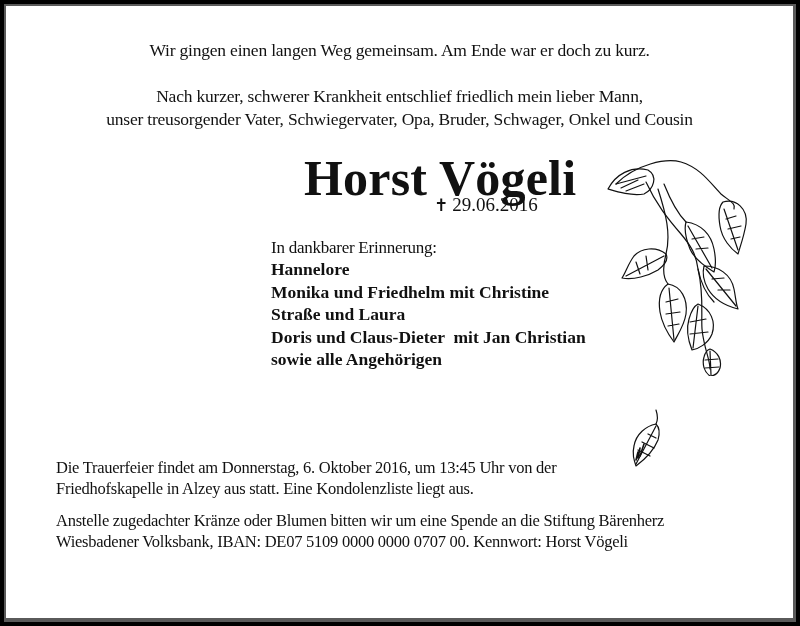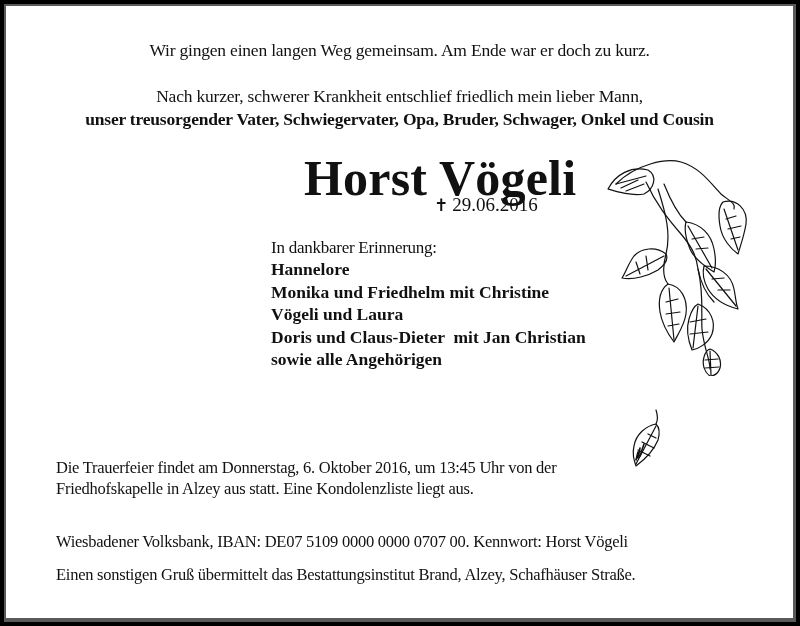--- a/index.html
+++ b/index.html
@@ -34,45 +34,45 @@
 
 <div class="frame">
   <div class="frame-gray"></div>
 </div>
 
 <div class="paper">
 
   <div class="t center intro" style="top:34px;">Wir gingen einen langen Weg gemeinsam. Am Ende war er doch zu kurz.</div>
 
   <div class="t center intro" style="top:80px;">Nach kurzer, schwerer Krankheit entschlief friedlich mein lieber Mann,</div>
-  <div class="t center intro" style="top:103px;font-weight:bold;">unser treusorgender Vater, Schwiegervater, Opa, Bruder, Schwager, Onkel und Cousin</div>
+  <div class="t center intro" style="top:103px;">unser treusorgender Vater, Schwiegervater, Opa, Bruder, Schwager, Onkel und Cousin</div>
 
   <div class="t name" style="left:298px; top:143px;">Horst Vögeli</div>
 
   <div class="t dates" style="left:428px; top:188px;">
     <span style="font-family:'DejaVu Sans',sans-serif; font-size:17px; margin-right:4px;">✝</span><span>29.06.2016</span>
   </div>
 
   <div class="t body" style="left:265px; top:232px; font-size:17px;">In dankbarer Erinnerung:</div>
 
   <div class="t bold mourners" style="left:265px; top:252px;">
     <div>Hannelore</div>
     <div>Monika und Friedhelm mit Christine</div>
-    <div>Vögeli und Laura</div>
+    <div>Straße und Laura</div>
     <div style="white-space:pre;">Doris und Claus-Dieter  mit Jan Christian</div>
     <div>sowie alle Angehörigen</div>
   </div>
 
 
   <div class="t body" style="left:50px; top:452px;">Die Trauerfeier findet am Donnerstag, 6. Oktober 2016, um 13:45 Uhr von der</div>
   <div class="t body" style="left:50px; top:473px;">Friedhofskapelle in Alzey aus statt. Eine Kondolenzliste liegt aus.</div>
 
+  <div class="t body" style="left:50px; top:505px;">Anstelle zugedachter Kränze oder Blumen bitten wir um eine Spende an die Stiftung Bärenherz</div>
   <div class="t body" style="left:50px; top:526px;">Wiesbadener Volksbank, IBAN: DE07 5109 0000 0000 0707 00. Kennwort: Horst Vögeli</div>
 
-  <div class="t body" style="left:50px; top:559px;">Einen sonstigen Gruß übermittelt das Bestattungsinstitut Brand, Alzey, Schafhäuser Straße.</div>
 
   <svg class="illustration" style="left:580px; top:148px;" width="180" height="222" viewBox="0 0 180 222" fill="none" stroke="#111" stroke-width="1.2" stroke-linejoin="round" stroke-linecap="round">
 
     <path d="M30 30 C50 10, 80 4, 95 8 C115 14, 125 30, 135 40 C145 48, 150 50, 148 55"></path>
     <path d="M60 28 C70 50, 82 65, 95 80 C105 92, 110 100, 112 115 C115 130, 120 140, 128 148"></path>
     <path d="M72 35 C80 60, 85 80, 80 100 C76 115, 78 125, 82 130"></path>
     <path d="M112 115 C118 140, 115 160, 116 175 C118 195, 124 205, 124 215"></path>
     <path d="M78 30 C86 50, 92 60, 100 68"></path>
 
     <path d="M22 35 C30 20, 45 12, 62 16 C72 22, 68 35, 58 40 C45 42, 32 38, 22 35 Z"></path>

